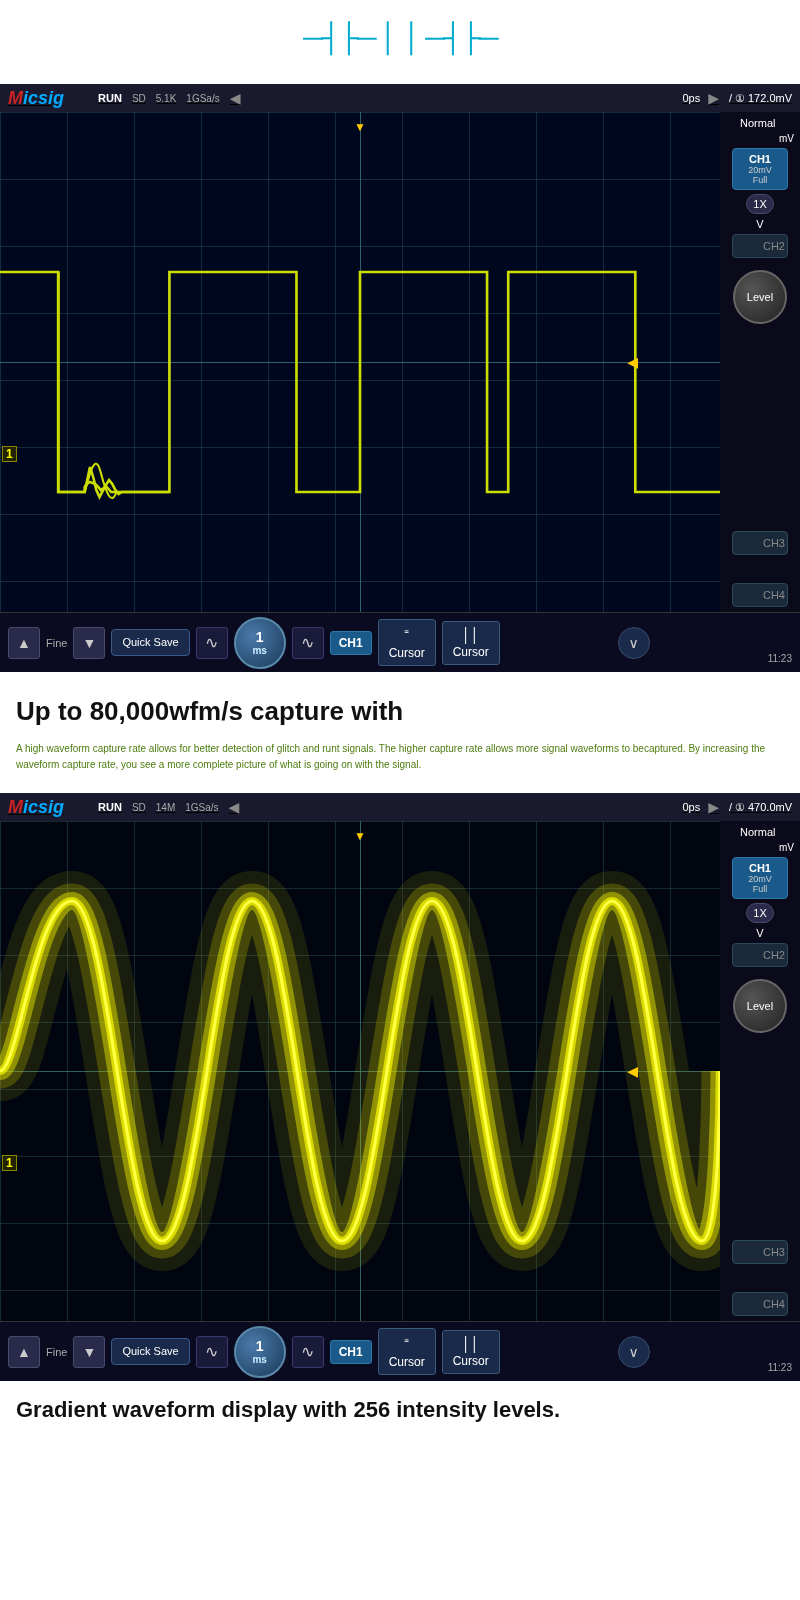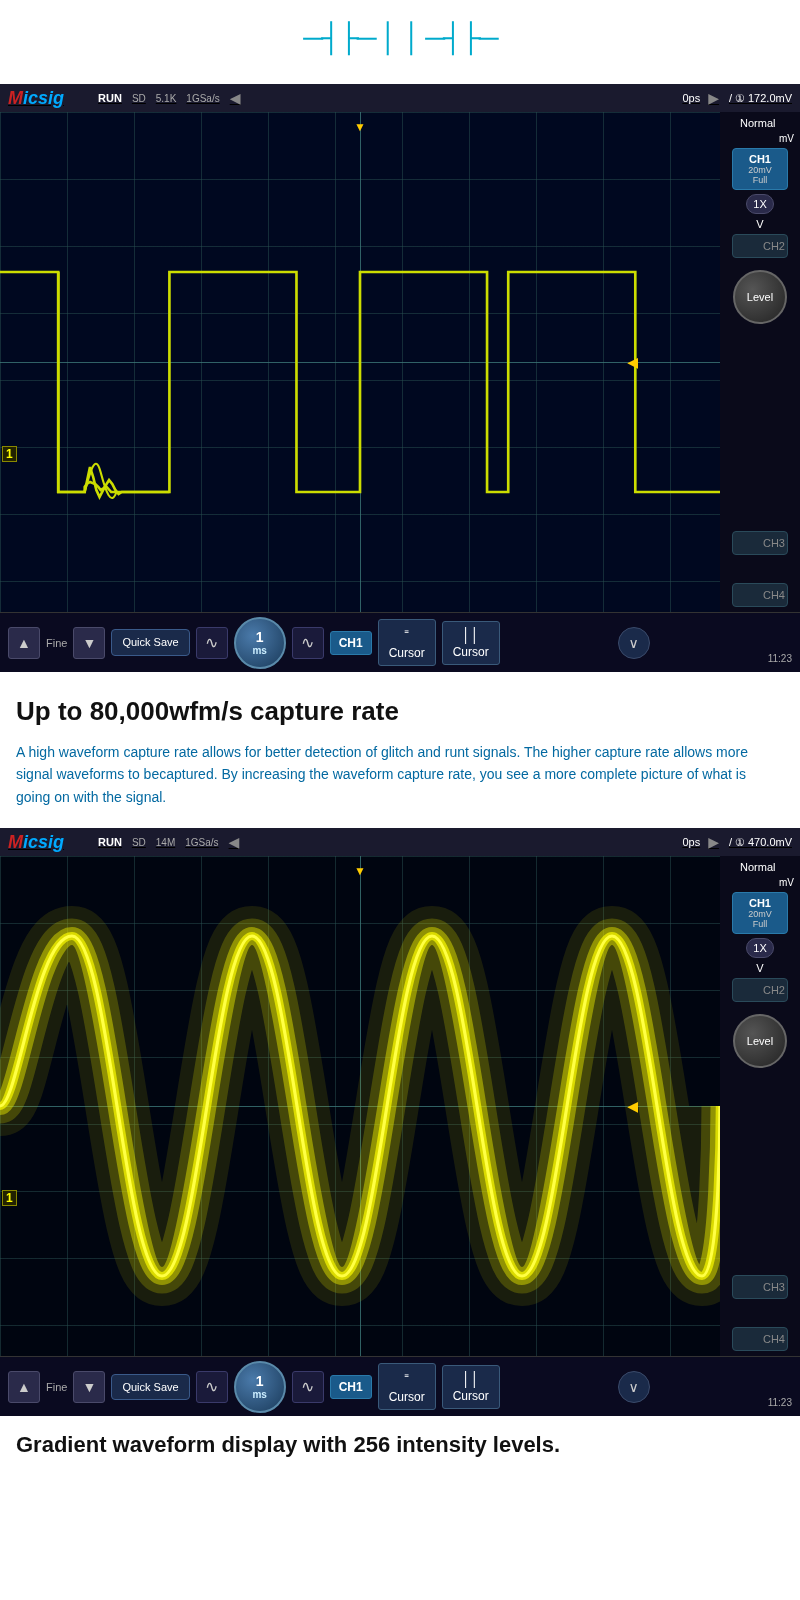--- a/index.html
+++ b/index.html
@@ -339,22 +339,22 @@
       padding: 24px 16px 20px;
       background: #fff;
     }
     .section-title {
       font-size: 26px;
       font-weight: bold;
       color: #111;
       margin-bottom: 14px;
     }
     .section-body {
-      font-size: 14px;
-      color: #0369a1;
+      font-size: 10px;
+      color: #4d7c0f;
       line-height: 1.6;
     }
 
     
     .bottom-title {
       padding: 16px 16px 10px;
       font-size: 22px;
       font-weight: bold;
       color: #111;
       background: #fff;
@@ -483,21 +483,21 @@
         <span class="cursor-icon">││</span>
         <span>Cursor</span>
       </div>
       <div class="more-btn">∨</div>
       <span class="time-display">11:23</span>
     </div>
   </div>
 </div>
 
 <div class="text-section">
-  <div class="section-title">Up to 80,000wfm/s capture rate</div>
+  <div class="section-title">Up to 80,000wfm/s capture with</div>
   <div class="section-body">A high waveform capture rate allows for better detection of glitch and runt signals.  The higher capture rate allows more signal waveforms to becaptured. By increasing the waveform capture rate, you see a more complete picture of what is going on with the signal.</div>
 </div>
 
 <div class="scope-section">
   <div class="scope-container">
 
     <div class="scope-topbar">
       <span class="scope-logo"><span style="color:#cc2222">M</span><span style="color:#00aaff">icsig</span></span>
       <span class="scope-status">RUN</span>
       <span class="scope-info">SD</span>

